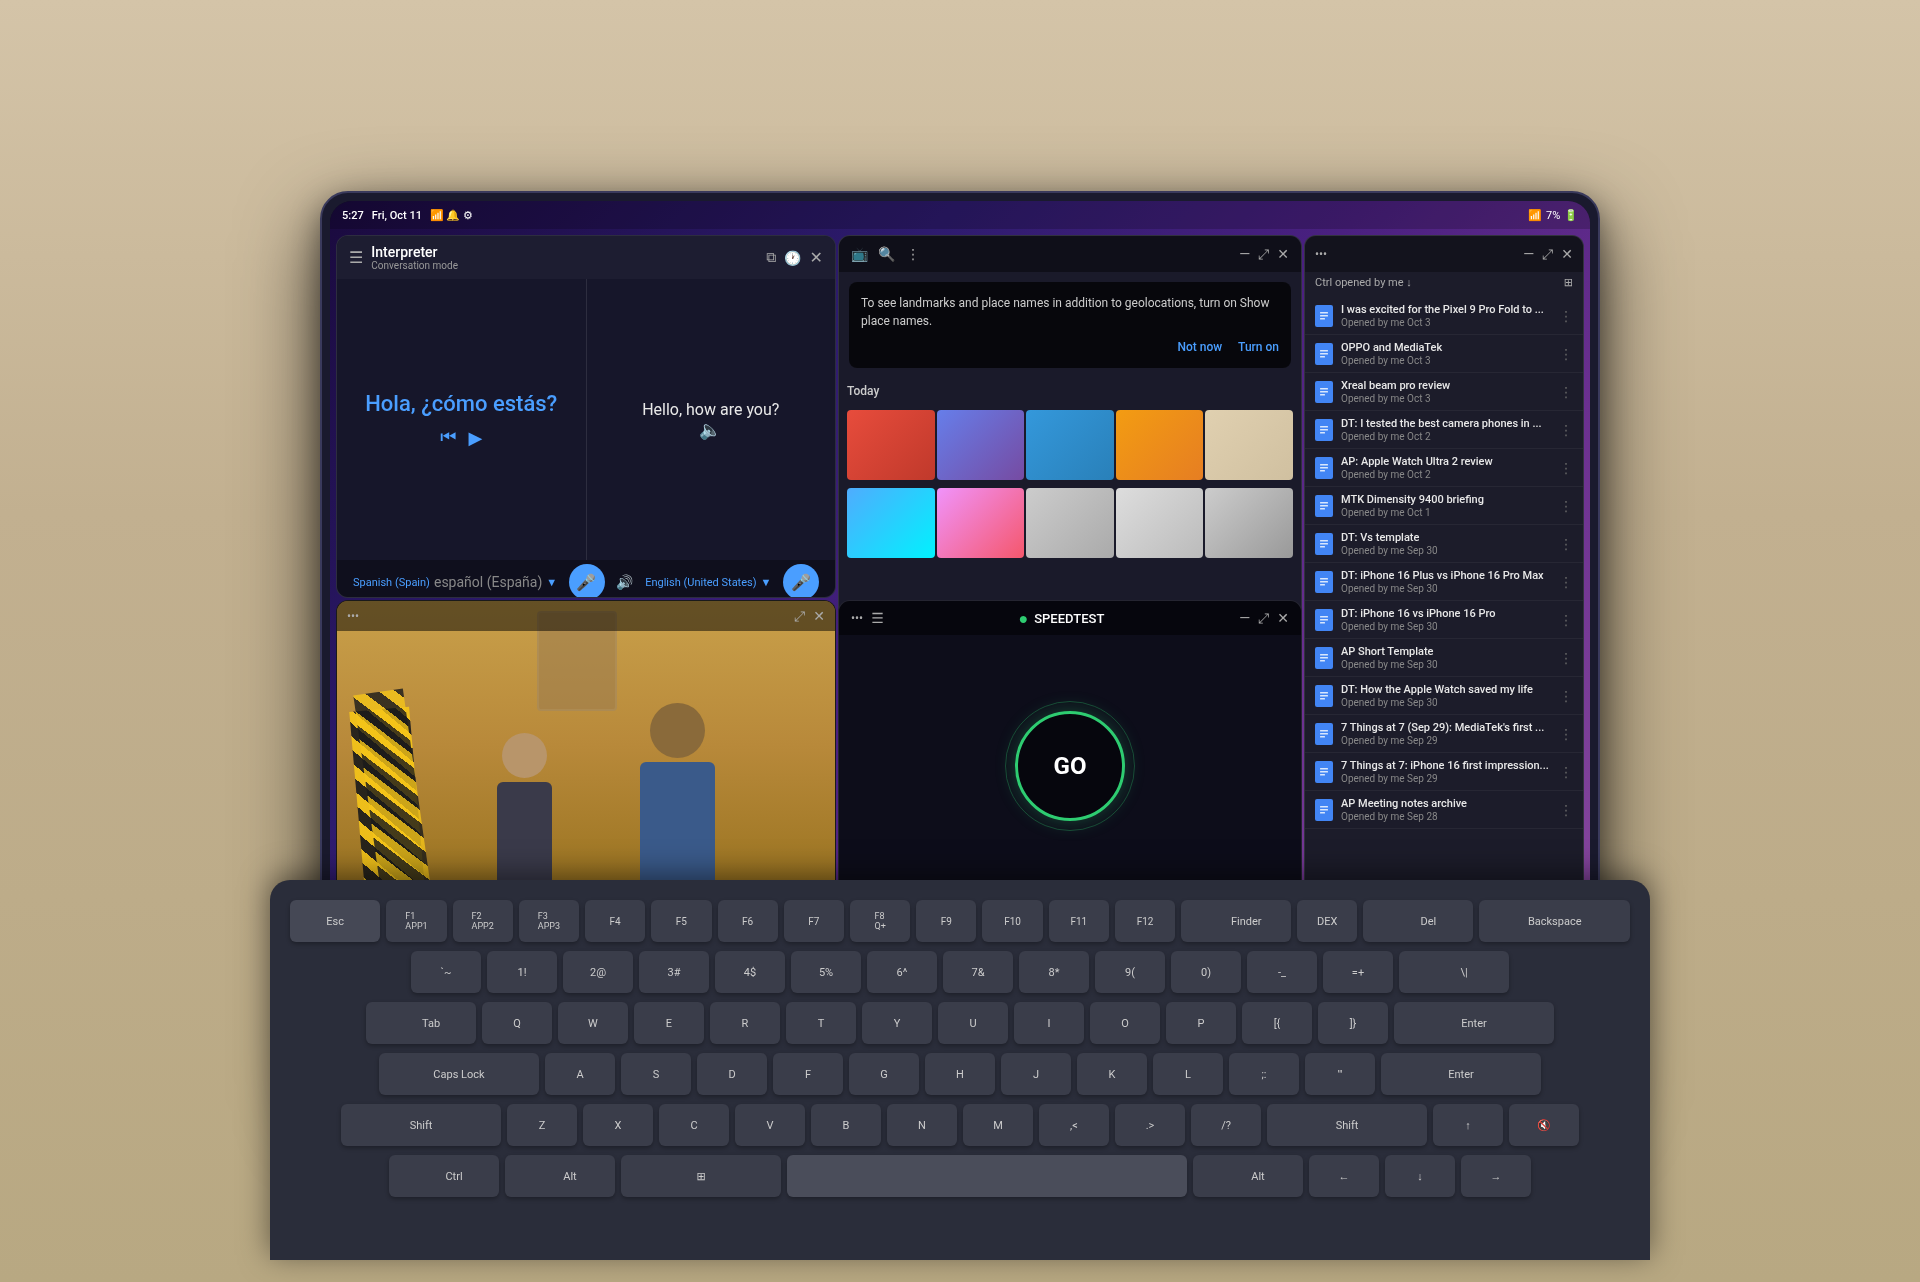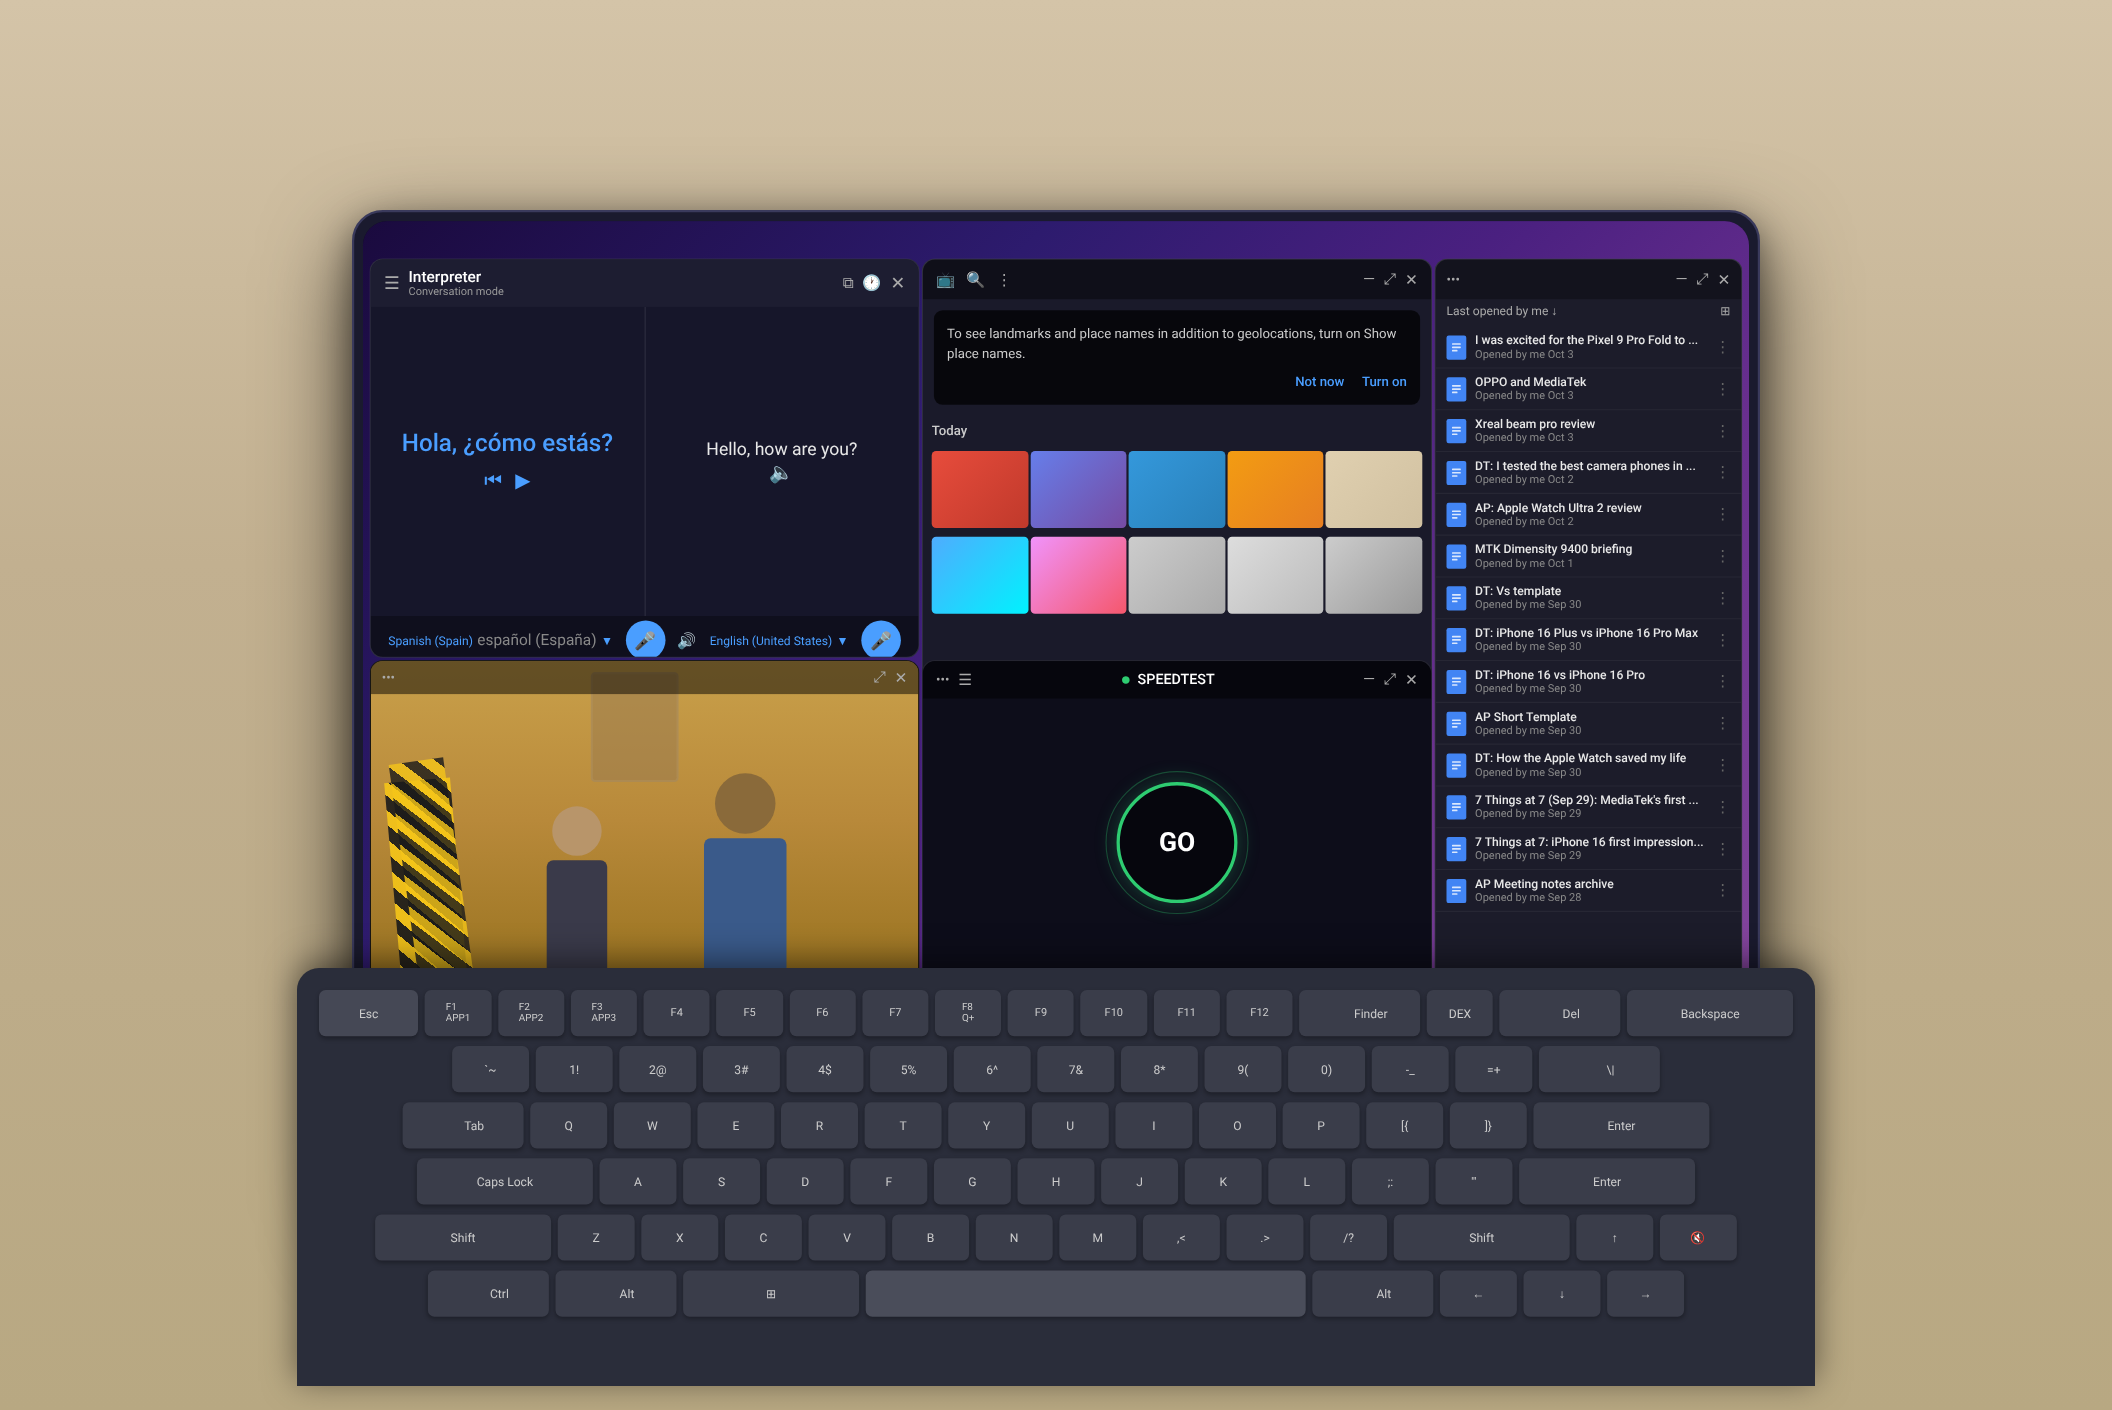--- a/index.html
+++ b/index.html
@@ -646,20 +646,33 @@
 </head>
 <body>
 
 <div class="desk-bg"></div>
 
 <div class="tablet">
 
   <div class="screen">
     <div class="wallpaper"></div>
 
+    <div class="status-bar">
+      <div class="status-left">
+        <span>5:27</span>
+        &nbsp;
+        <span>Fri, Oct 11</span>
+        &nbsp; 📶 🔔 ⚙
+      </div>
+      <div class="status-right">
+        <span>📶</span>
+        <span>7%</span>
+        <span>🔋</span>
+      </div>
+    </div>
 
     <div class="windows-area">
 
       <div class="window interpreter-window">
         <div class="interpreter-header">
           <div class="interpreter-title-group">
             <span class="hamburger">☰</span>
             <div>
               <div class="interpreter-title">Interpreter</div>
               <div style="color:#999;font-size:10px">Conversation mode</div>
@@ -830,21 +843,21 @@
             <span style="color:#aaa;font-size:12px">•••</span>
           </div>
           <div style="display:flex;gap:8px">
             <span style="color:#aaa;font-size:14px">—</span>
             <span style="color:#aaa;font-size:14px">⤢</span>
             <span style="color:#aaa;font-size:14px">✕</span>
           </div>
         </div>
 
         <div class="docs-subtitle">
-          <span>Last opened by me ↓</span>
+          <span>Ctrl opened by me ↓</span>
           <span style="margin-left:auto">⊞</span>
         </div>
 
         <div class="docs-list" id="docs-list">
             <div class="doc-item">
       <div class="doc-icon">
         <svg width="12" height="14" viewBox="0 0 12 14" fill="none">
           <rect width="12" height="14" rx="1" fill="#4285f4"></rect>
           <rect x="2" y="3" width="8" height="1.5" rx="0.5" fill="white" opacity="0.8"></rect>
           <rect x="2" y="6" width="8" height="1.5" rx="0.5" fill="white" opacity="0.8"></rect>

